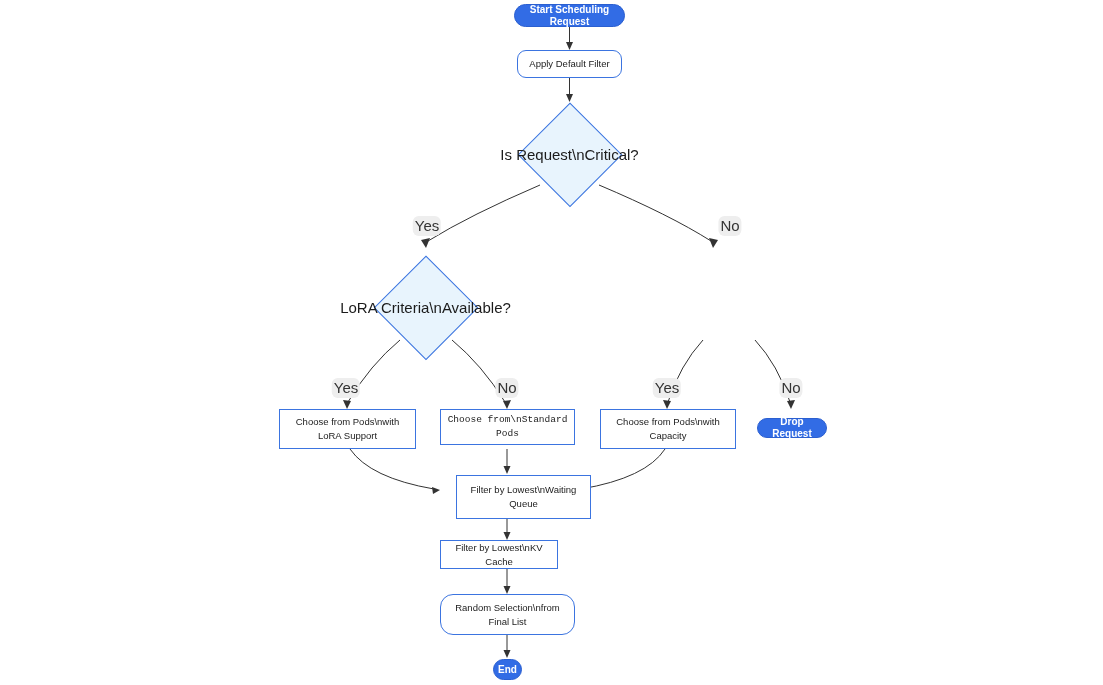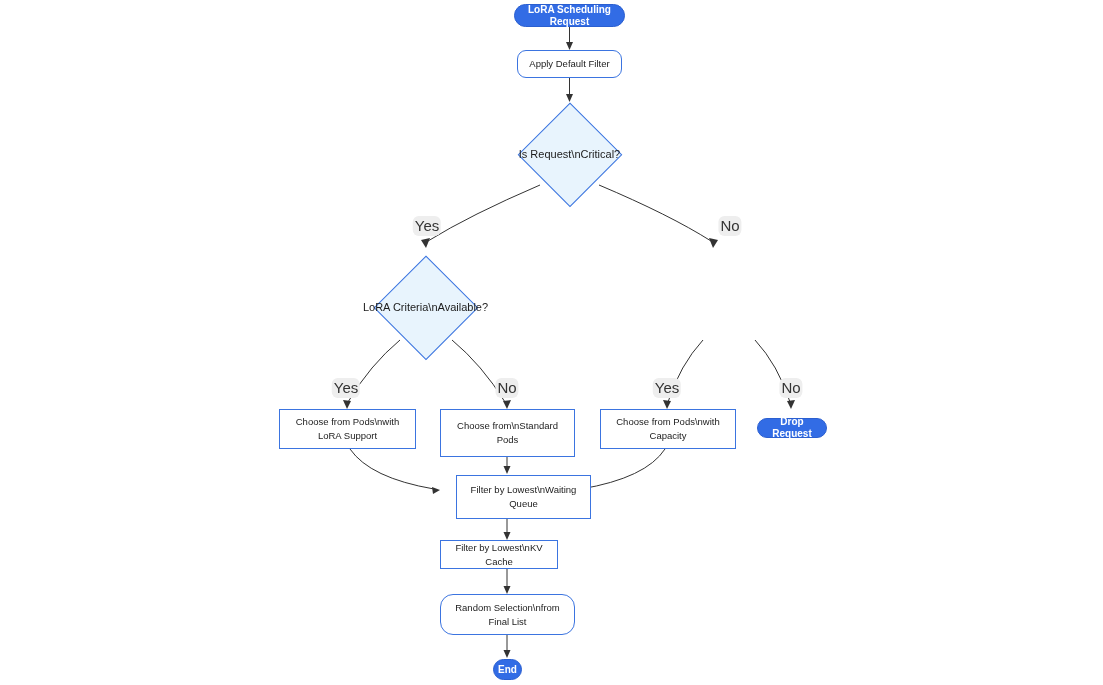--- a/index.html
+++ b/index.html
@@ -85,21 +85,21 @@
     width: 74.25px;
     height: 74.25px;
     transform: translate(-50%, -50%) rotate(45deg);
     background: #e8f4fd;
     border: 1.4px solid #3b74e0;
     box-sizing: border-box;
   }
   .node-decision .diamond-label {
     position: relative;
     z-index: 2;
-    font-size: 11px;
+    font-size: 15px;
     color: #1b1b1b;
     white-space: nowrap;
     line-height: 1.3;
   }
 
   
   .edge-label {
     position: absolute;
     background: #eeeeee;
     color: #333333;
@@ -155,21 +155,21 @@
     <polygon class="arrow-head" points="507,540 503.5,532 510.5,532"></polygon>
 
     <path class="edge-path" d="M 507 569 L 507 588"></path>
     <polygon class="arrow-head" points="507,594 503.5,586 510.5,586"></polygon>
 
     <path class="edge-path" d="M 507 635 L 507 652"></path>
     <polygon class="arrow-head" points="507,658 503.5,650 510.5,650"></polygon>
   </svg>
 
   <div class="node node-terminator" style="left:514px; top:4px; width:111px; height:23px;">
-    <span>LoRA Scheduling Request</span>
+    <span>Start Scheduling Request</span>
   </div>
 
   <div class="node node-process" style="left:517px; top:50px; width:105px; height:28px;border-radius:9px;">
     <span class="label-line">Apply Default Filter</span>
   </div>
 
   <div class="node node-decision" style="left:517px; top:102px; width:105px; height:105px;">
     <span class="diamond-shape"></span>
     <span class="diamond-label">Is Request\nCritical?</span>
   </div>
@@ -178,21 +178,21 @@
     <span class="diamond-shape"></span>
     <span class="diamond-label">LoRA Criteria\nAvailable?</span>
   </div>
 
 
   <div class="node node-process" style="left:279px; top:409px; width:137px; height:40px; flex-direction:column;">
     <span class="label-line">Choose from Pods\nwith</span>
     <span class="label-line">LoRA Support</span>
   </div>
 
-  <div class="node node-process" style="left:440px; top:409px; width:135px; height:48px; flex-direction:column;">
+  <div class="node node-process" style="left:440px; top:409px; width:135px; height:36px; flex-direction:column;font-family:Liberation Mono, monospace;">
     <span class="label-line">Choose from\nStandard</span>
     <span class="label-line">Pods</span>
   </div>
 
   <div class="node node-process" style="left:600px; top:409px; width:136px; height:40px; flex-direction:column;">
     <span class="label-line">Choose from Pods\nwith</span>
     <span class="label-line">Capacity</span>
   </div>
 
   <div class="node node-terminator" style="left:757px; top:418px; width:70px; height:20px;">

